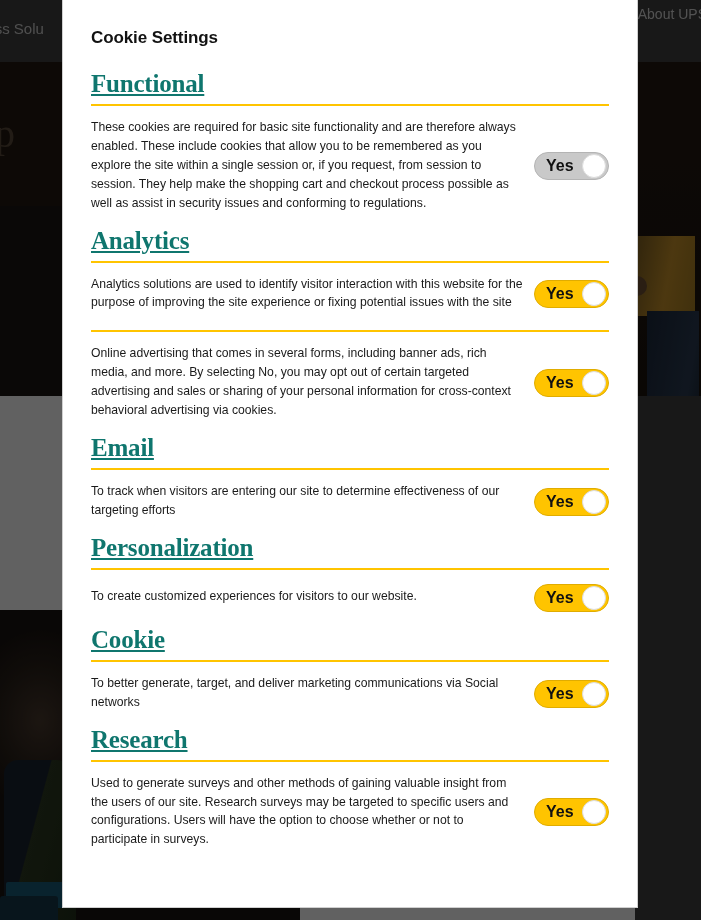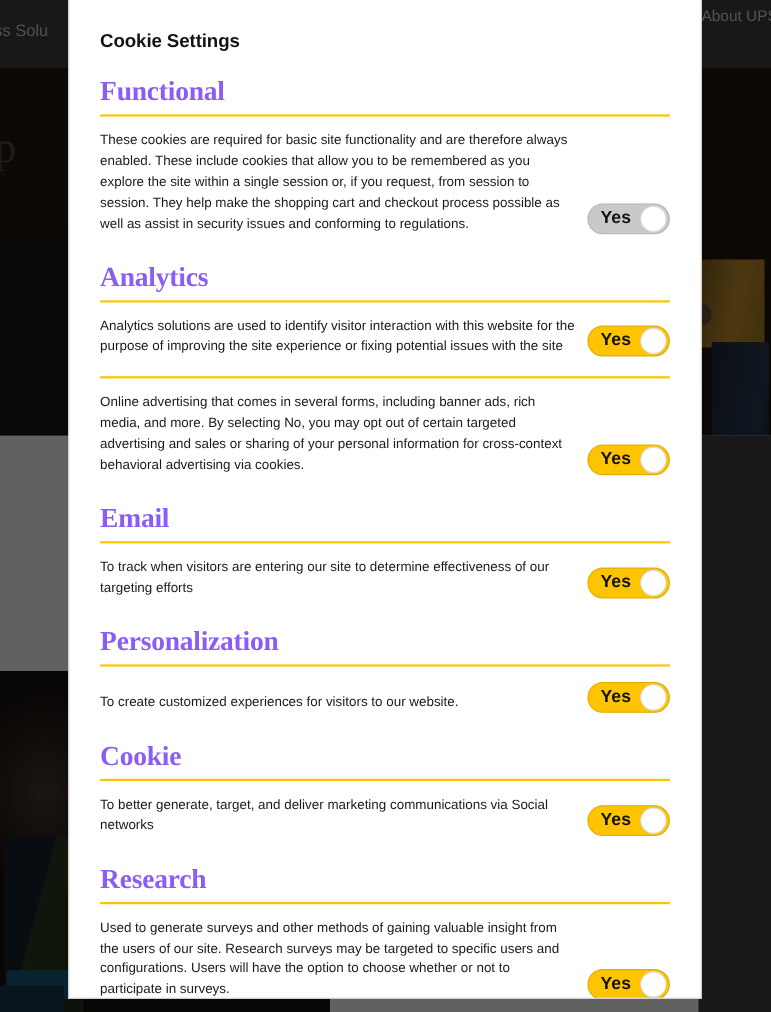--- a/index.html
+++ b/index.html
@@ -116,28 +116,28 @@
     padding: 24px 28px 0 28px;
   }
   .modal-title {
     font-size: 17px; font-weight: bold; color: #121212;
     margin: 4px 0 22px 0; letter-spacing: -0.1px;
   }
 
   .section { margin-bottom: 0; }
   .section-heading {
     font-family: "Liberation Serif", serif;
-    font-size: 25px; font-weight: bold; color: #8b5cf6;
-    margin: 12px 0 6px 0; letter-spacing: -0.2px;
+    font-size: 25px; font-weight: bold; color: #0f766e;
+    margin: 0 0 6px 0; letter-spacing: -0.2px; text-decoration: underline;
   }
   .section-rule {
     height: 2px; background: #ffc400; border: none; margin: 0 0 12px 0;
   }
   .section-body {
-    display: flex; align-items: flex-end; justify-content: space-between;
+    display: flex; align-items: center; justify-content: space-between;
     gap: 10px;
   }
   .section-desc {
     font-size: 12.2px; line-height: 1.55; color: #1a1a1a;
     max-width: 432px; margin: 0;
   }
 
   
   .toggle {
     flex: 0 0 auto;

